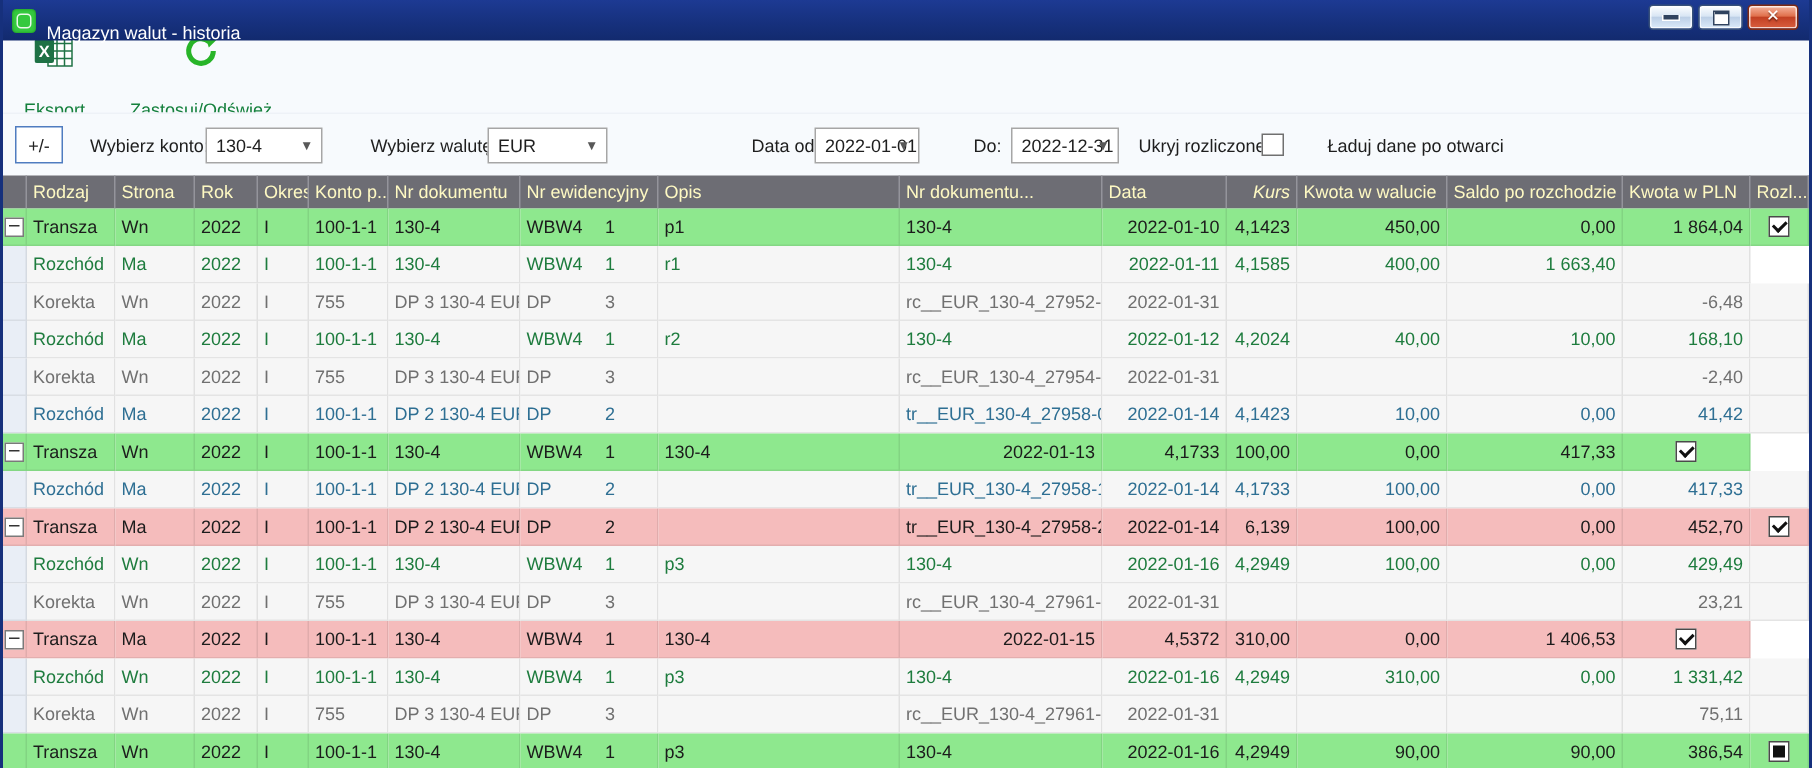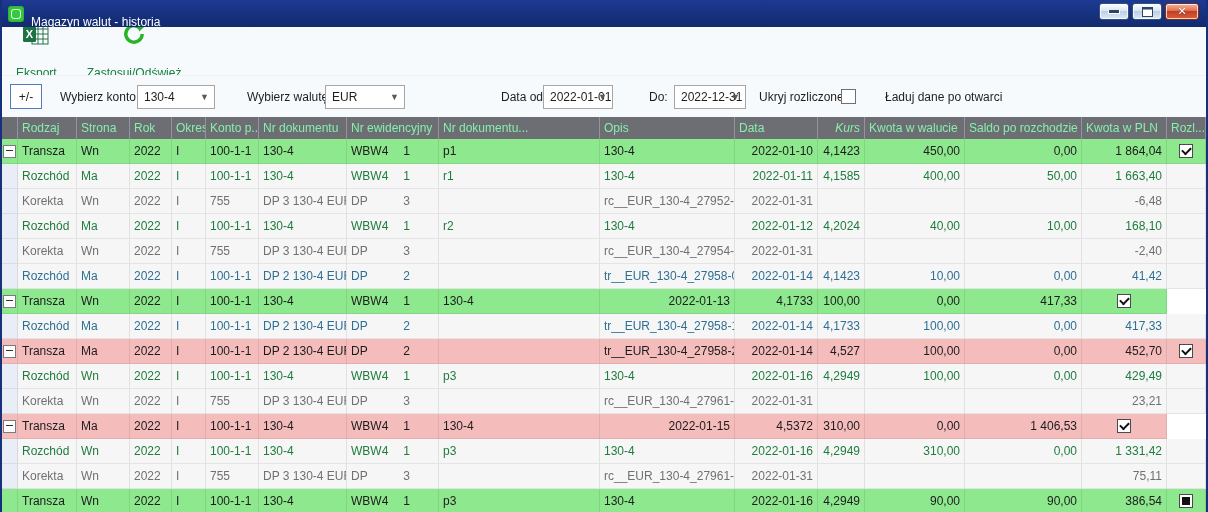--- a/index.html
+++ b/index.html
@@ -41,21 +41,21 @@
   .filterbar{height:42px;background:#f7fafd;position:relative;border-top:1px solid #eef2f7;box-sizing:border-box;}
   .pm{position:absolute;left:8px;top:8px;width:32px;height:25px;border:1px solid #4f7cc0;background:#fff;
       font-size:12px;display:flex;align-items:center;justify-content:center;color:#222;box-sizing:border-box;}
   .flabel{position:absolute;top:0;height:42px;display:flex;align-items:center;font-size:12px;color:#1e1e1e;white-space:nowrap;}
   .combo{position:absolute;top:9px;height:24px;border:1px solid #a6a6a6;background:#fff;display:flex;align-items:center;
       font-size:12px;color:#1e1e1e;box-sizing:border-box;padding-left:6px;}
   .combo .arr{position:absolute;right:5px;color:#585858;font-size:9px;}
   .fcheck{position:absolute;top:13px;width:15px;height:15px;border:1px solid #707070;background:#fff;box-sizing:border-box;}
   
   .grid{position:relative;}
-  .g-head{display:grid;grid-template-columns:var(--cols);height:22px;background:var(--c-header);color:#86efac;font-size:12px;}
+  .g-head{display:grid;grid-template-columns:var(--cols);height:22px;background:var(--c-header);color:#fef9c3;font-size:12px;}
   .hcell{padding:0 4px;border-right:1px solid #94949b;display:flex;align-items:center;overflow:hidden;white-space:nowrap;box-sizing:border-box;}
   .hcell.num{justify-content:flex-end;font-style:italic;}
   .g-row{display:grid;grid-template-columns:var(--cols);height:25px;font-size:12px;}
   .cell{display:flex;align-items:center;padding:0 4px;border-right:1px solid rgba(0,0,0,0.08);
         border-bottom:1px solid rgba(0,0,0,0.07);overflow:hidden;white-space:nowrap;box-sizing:border-box;background:#f6f6f6;}
   .cell.num{justify-content:flex-end;}
   .cell.ctr{justify-content:center;padding:0;}
   .cell.ew{justify-content:space-between;padding-right:28px;}
   .r-group-green .cell{background:var(--c-row-green);color:#1c1c1c;}
   .r-group-red  .cell{background:var(--c-row-red);color:#1c1c1c;}
@@ -153,22 +153,22 @@
   <div class="grid">
     <div class="g-head">
         <div class="hcell"></div>
         <div class="hcell">Rodzaj</div>
         <div class="hcell">Strona</div>
         <div class="hcell">Rok</div>
         <div class="hcell">Okres</div>
         <div class="hcell">Konto p...</div>
         <div class="hcell">Nr dokumentu</div>
         <div class="hcell">Nr ewidencyjny</div>
+        <div class="hcell">Opis</div>
         <div class="hcell">Nr dokumentu...</div>
-        <div class="hcell">Opis</div>
         <div class="hcell">Data</div>
         <div class="hcell num">Kurs</div>
         <div class="hcell">Kwota w walucie</div>
         <div class="hcell">Saldo po rozchodzie</div>
         <div class="hcell">Kwota w PLN</div>
         <div class="hcell">Rozl...</div>
       </div>
     <div class="g-body">
         <div class="g-row r-group-green">
           <div class="cell c0 ctr">
@@ -205,21 +205,20 @@
           <div class="cell">130-4</div>
           <div class="cell ew">
             <span>WBW4</span>
             <span>1</span>
           </div>
           <div class="cell">r1</div>
           <div class="cell">130-4</div>
           <div class="cell num">2022-01-11</div>
           <div class="cell num">4,1585</div>
           <div class="cell num">400,00</div>
-          <div class="cell num">50,00</div>
           <div class="cell num">1 663,40</div>
           <div class="cell c15 ctr"></div>
         </div>
         <div class="g-row r-gray">
           <div class="cell c0 ctr"></div>
           <div class="cell">Korekta</div>
           <div class="cell">Wn</div>
           <div class="cell">2022</div>
           <div class="cell">I</div>
           <div class="cell">755</div>
@@ -355,21 +354,21 @@
           <div class="cell">I</div>
           <div class="cell">100-1-1</div>
           <div class="cell">DP 2 130-4 EUR</div>
           <div class="cell ew">
             <span>DP</span>
             <span>2</span>
           </div>
           <div class="cell"></div>
           <div class="cell">tr__EUR_130-4_27958-2</div>
           <div class="cell num">2022-01-14</div>
-          <div class="cell num">4,527</div>
+          <div class="cell num">6,139</div>
           <div class="cell num">100,00</div>
           <div class="cell num">0,00</div>
           <div class="cell num">452,70</div>
           <div class="cell c15 ctr">
             <div class="cb checked"></div>
           </div>
         </div>
         <div class="g-row r-green">
           <div class="cell c0 ctr"></div>
           <div class="cell">Rozchód</div>

